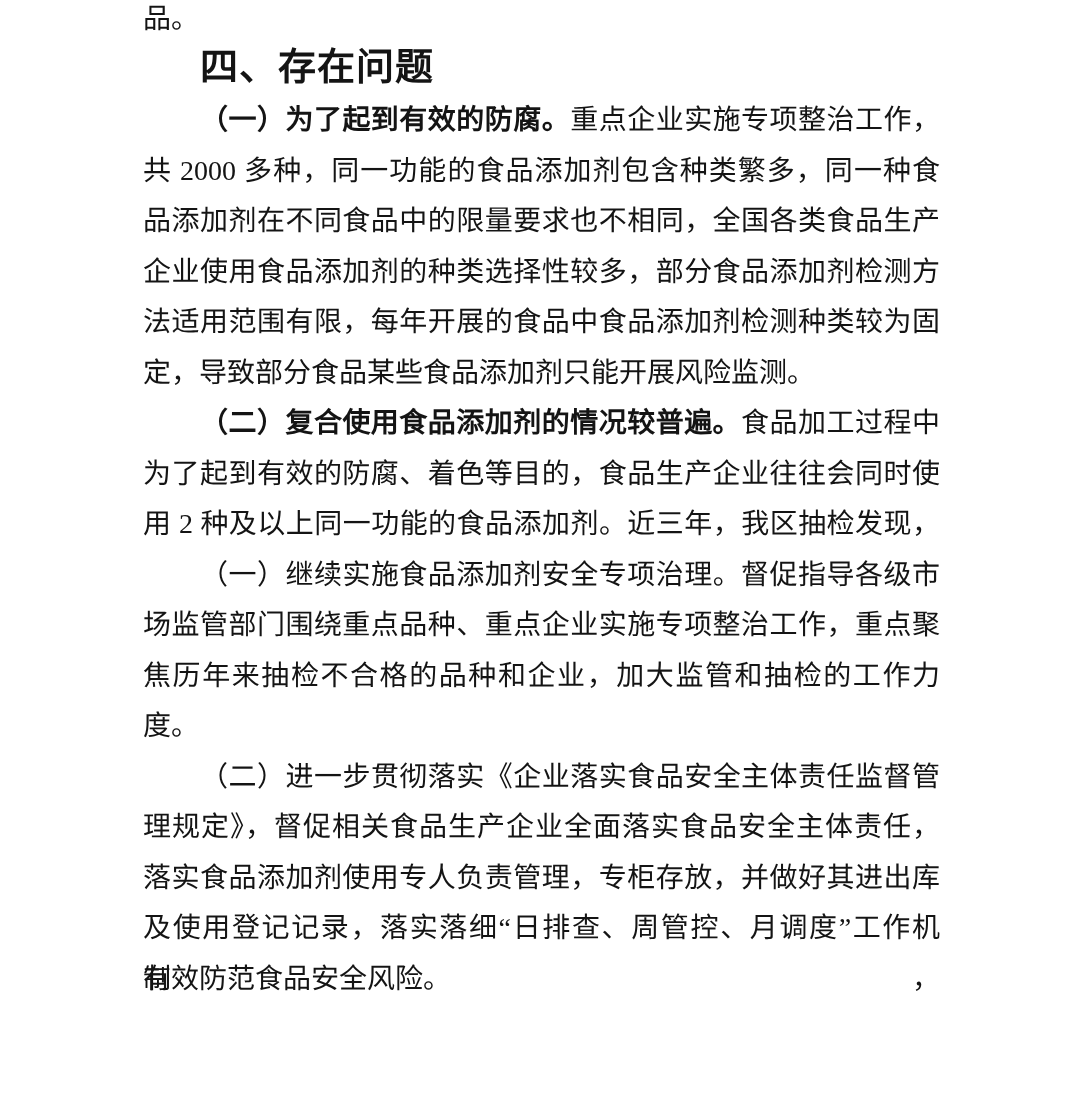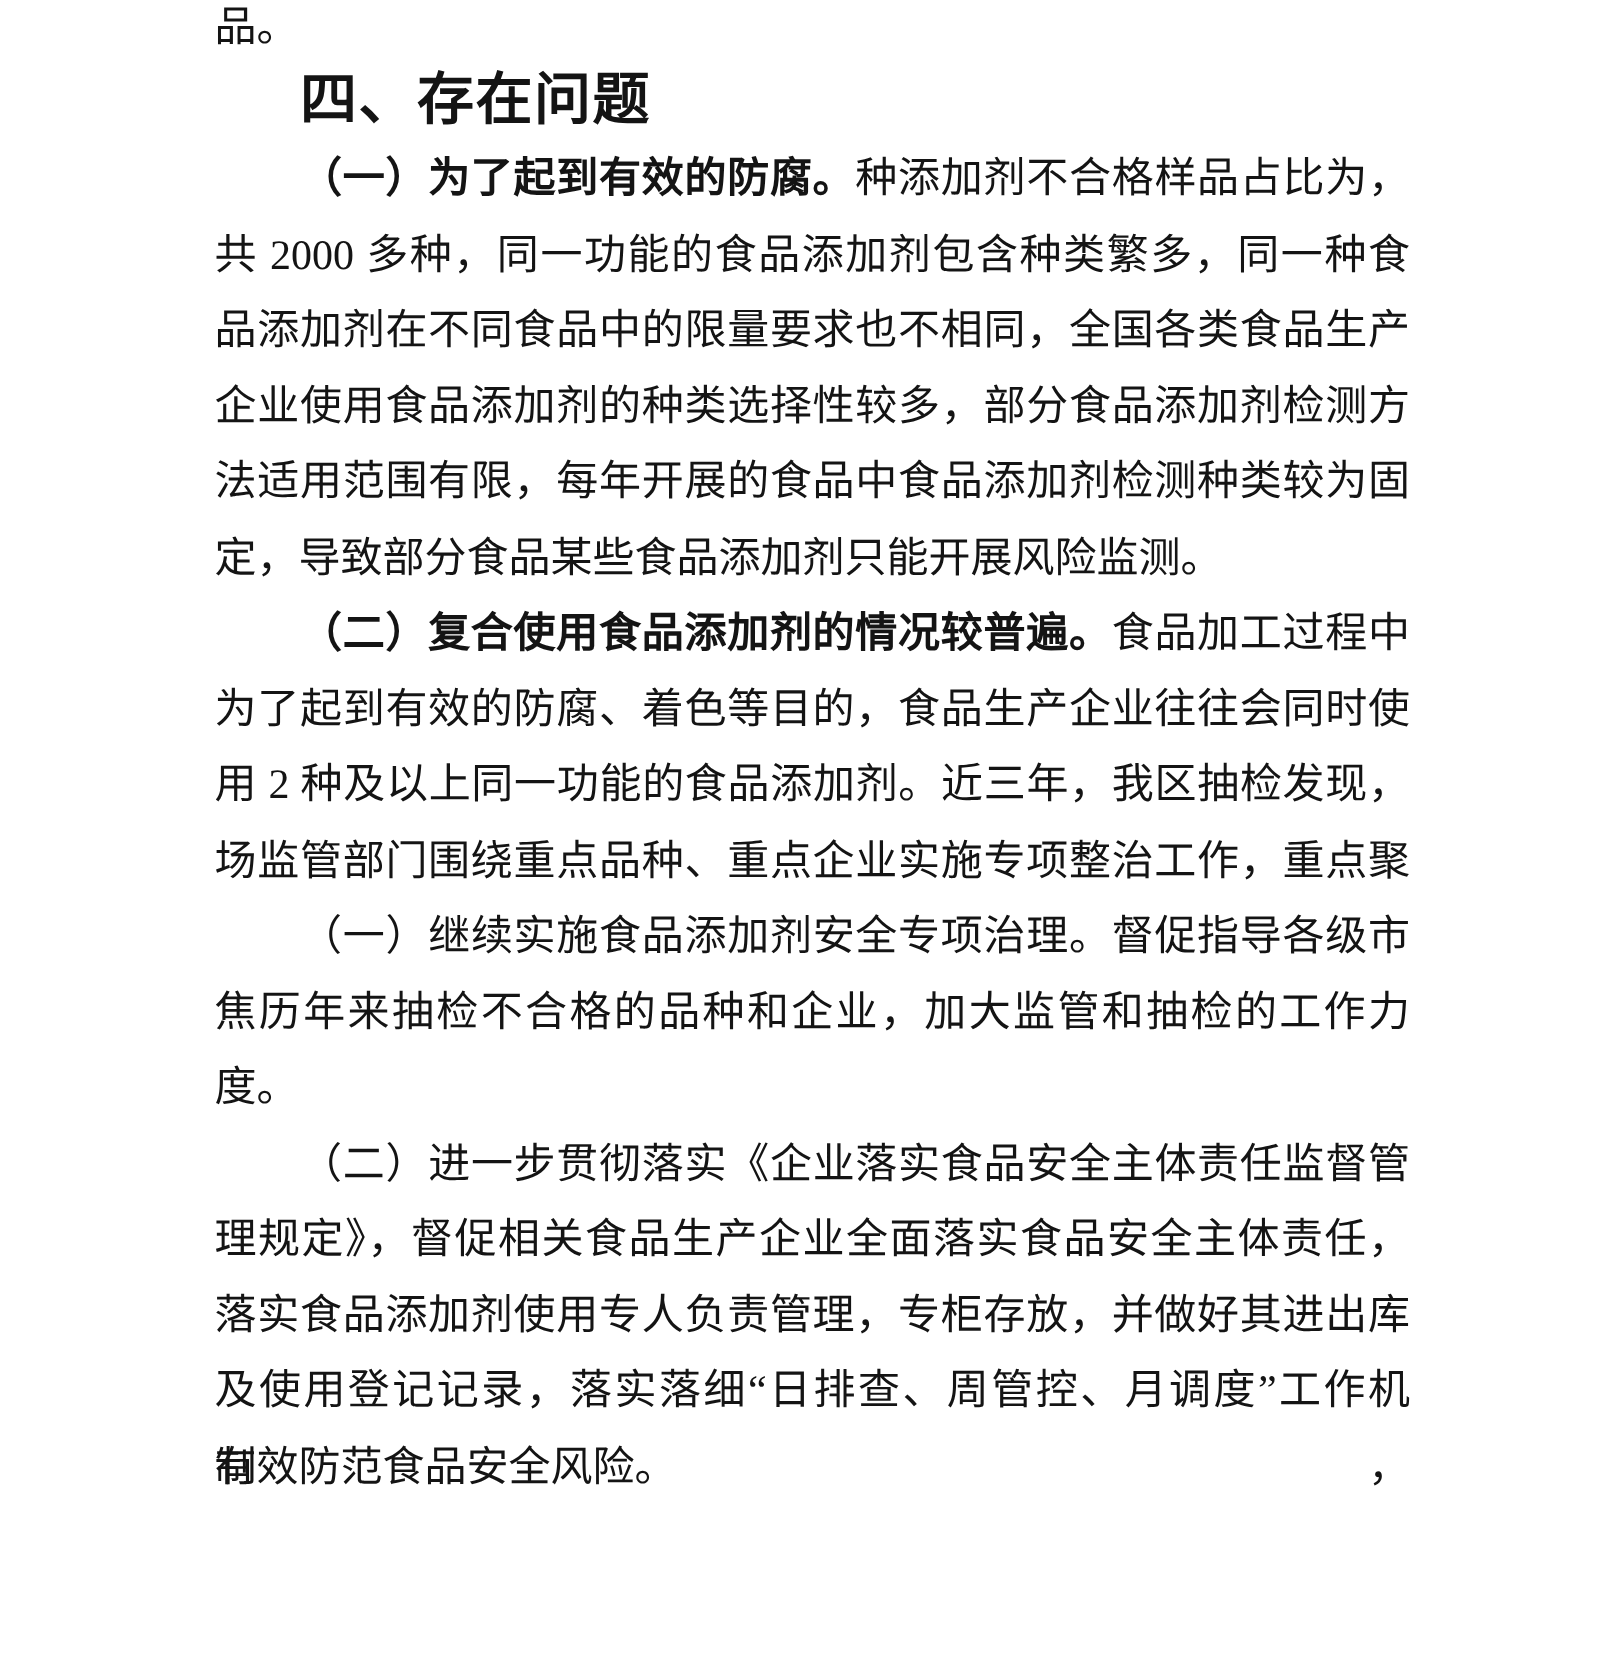--- a/index.html
+++ b/index.html
@@ -46,31 +46,31 @@
   .run { font-weight: inherit; }
   .run.bold { font-weight: 700; }
 </style>
 </head>
 <body>
 
 <div class="page">
   <div class="text-block">
       <div class="line"><span class="run">品。</span></div>
       <div class="line heading indent"><span class="run bold">四、存在问题</span></div>
-      <div class="line indent full"><span class="run bold">（一）为了起到有效的防腐。</span><span class="run">种添加剂不合格样品占比为，</span></div>
+      <div class="line indent full"><span class="run bold">（一）为了起到有效的防腐。</span><span class="run">重点企业实施专项整治工作，</span></div>
       <div class="line full"><span class="run">共 2000 多种，同一功能的食品添加剂包含种类繁多，同一种食</span></div>
       <div class="line full"><span class="run">品添加剂在不同食品中的限量要求也不相同，全国各类食品生产</span></div>
       <div class="line full"><span class="run">企业使用食品添加剂的种类选择性较多，部分食品添加剂检测方</span></div>
       <div class="line full"><span class="run">法适用范围有限，每年开展的食品中食品添加剂检测种类较为固</span></div>
       <div class="line"><span class="run">定，导致部分食品某些食品添加剂只能开展风险监测。</span></div>
       <div class="line indent full"><span class="run bold">（二）复合使用食品添加剂的情况较普遍。</span><span class="run">食品加工过程中</span></div>
       <div class="line full"><span class="run">为了起到有效的防腐、着色等目的，食品生产企业往往会同时使</span></div>
       <div class="line full"><span class="run">用 2 种及以上同一功能的食品添加剂。近三年，我区抽检发现，</span></div>
+      <div class="line indent full"><span class="run">（一）继续实施食品添加剂安全专项治理。督促指导各级市</span></div>
       <div class="line full"><span class="run">场监管部门围绕重点品种、重点企业实施专项整治工作，重点聚</span></div>
-      <div class="line indent full"><span class="run">（一）继续实施食品添加剂安全专项治理。督促指导各级市</span></div>
       <div class="line full"><span class="run">焦历年来抽检不合格的品种和企业，加大监管和抽检的工作力</span></div>
       <div class="line"><span class="run">度。</span></div>
       <div class="line indent full"><span class="run">（二）进一步贯彻落实《企业落实食品安全主体责任监督管</span></div>
       <div class="line full"><span class="run">理规定》，督促相关食品生产企业全面落实食品安全主体责任，</span></div>
       <div class="line full"><span class="run">落实食品添加剂使用专人负责管理，专柜存放，并做好其进出库</span></div>
       <div class="line full"><span class="run">及使用登记记录，落实落细“日排查、周管控、月调度”工作机制，</span></div>
       <div class="line"><span class="run">有效防范食品安全风险。</span></div>
     </div>
 </div>
 

